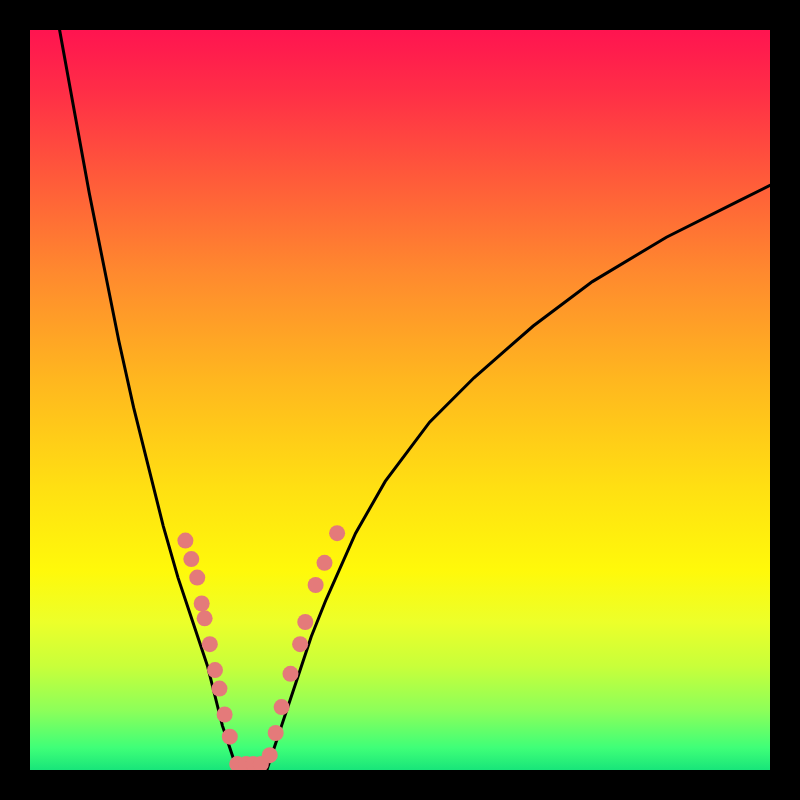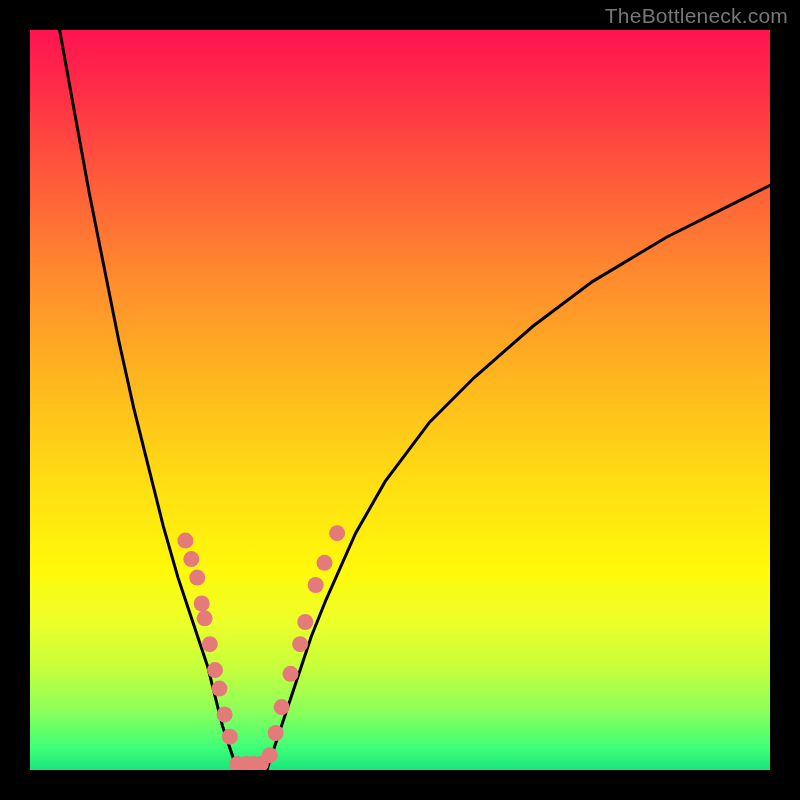--- a/index.html
+++ b/index.html
@@ -88,14 +88,13 @@
           <circle cx="251.60" cy="677.10" r="8" fill="#e47a7a"></circle>
           <circle cx="260.48" cy="643.80" r="8" fill="#e47a7a"></circle>
           <circle cx="270.10" cy="614.20" r="8" fill="#e47a7a"></circle>
           <circle cx="275.28" cy="592.00" r="8" fill="#e47a7a"></circle>
           <circle cx="285.64" cy="555.00" r="8" fill="#e47a7a"></circle>
           <circle cx="294.52" cy="532.80" r="8" fill="#e47a7a"></circle>
           <circle cx="307.10" cy="503.20" r="8" fill="#e47a7a"></circle>
         </g>
     </svg>
   </div>
-  <div class="watermark">TheBottleneck.com</div>
 </div>
 
 </body></html>

